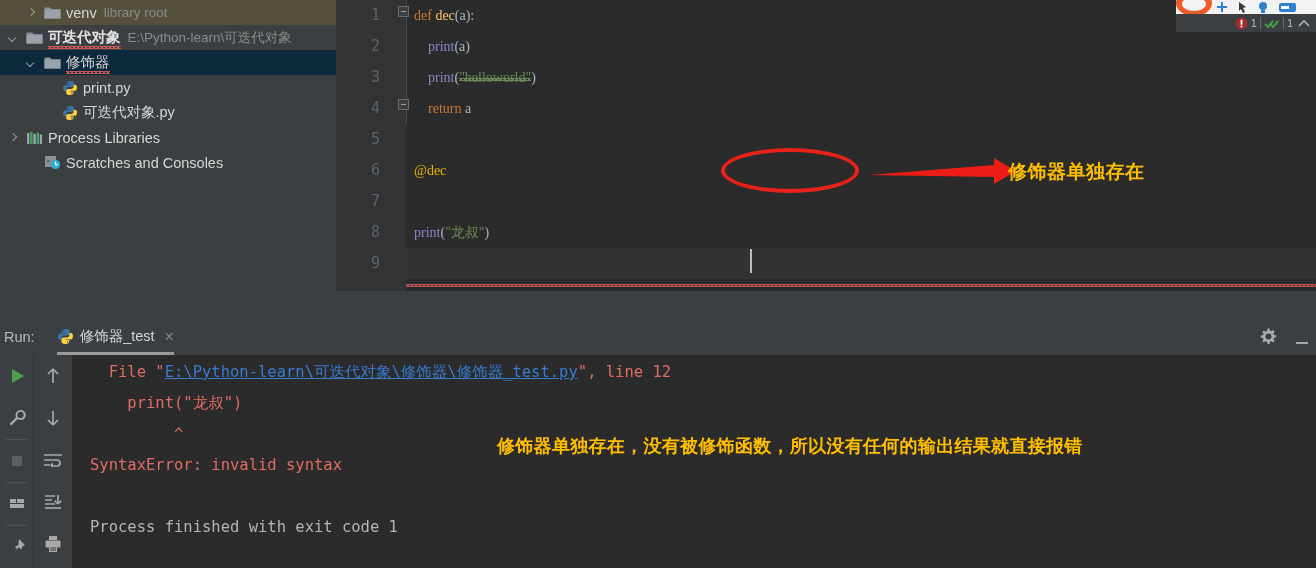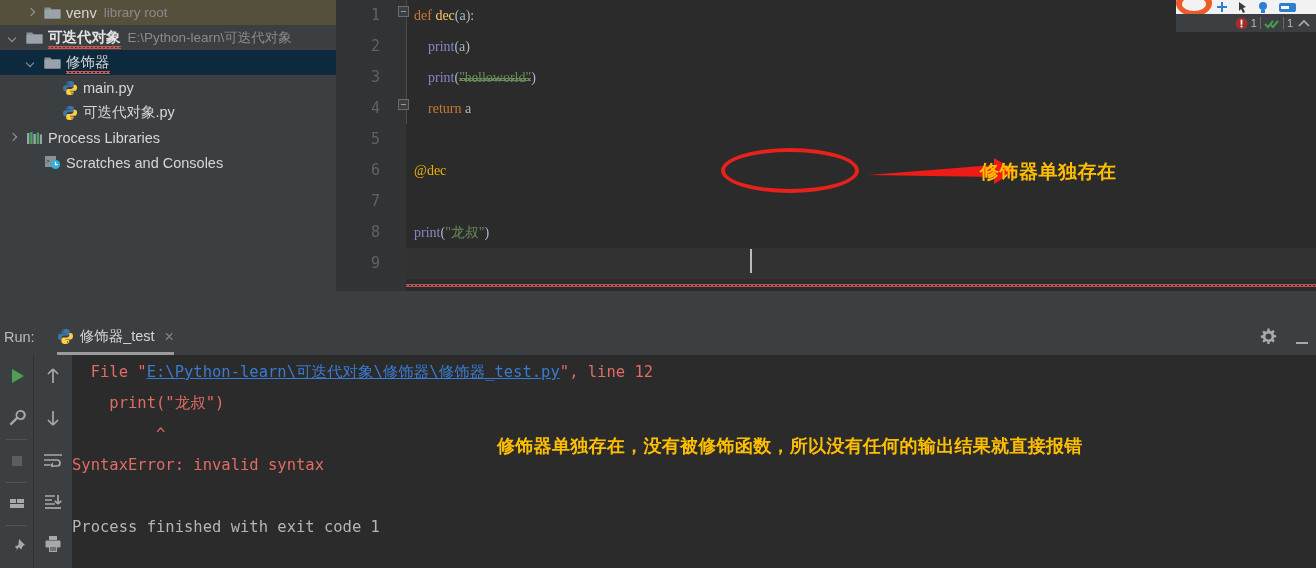--- a/index.html
+++ b/index.html
@@ -200,21 +200,21 @@
 
   #console {
     position: absolute; left: 72px; top: 37px; right: 0; bottom: 0;
     background: #2b2b2b;
     font-family: "DejaVu Sans Mono", monospace;
     font-size: 15.5px;
     line-height: 31px;
     white-space: pre;
     padding-top: 2px;
   }
-  .cline { height: 31px; }
+  .cline { height: 31px; margin-left: 18px; }
   .err { color: #e06c63; }
   .lnk { color: #397bd1; text-decoration: underline; }
   .out { color: #b5b5b5; }
   #anno-text-console {
     position: absolute; left: 497px; top: 434px;
     color: #ffbf00; font-size: 18px; font-weight: bold;
     font-family: "DejaVu Sans", sans-serif;
     letter-spacing: .3px;
   }
 
@@ -285,21 +285,21 @@
       </div>
       <div class="tree-row">
         <span style="width: 42px; flex: 0 0 42px;"></span>
         <span class="arrow" style="margin-right: 6px;"></span>
         <span class="ico">
           <svg width="16" height="16" viewBox="0 0 16 16">
             <path d="M7.8 1c-2 0-3.3.7-3.3 2v1.6h3.5v.6H3.3C2 5.2 1 6.2 1 8.3c0 2 .8 2.9 2.2 2.9h1.2V9.4c0-1.3 1-2.3 2.3-2.3h3.2c1 0 1.9-.8 1.9-1.9V3C11.8 1.8 10.6 1 8.8 1zM6 2.1c.4 0 .7.3.7.7s-.3.7-.7.7-.7-.3-.7-.7.3-.7.7-.7z" fill="#3b76a8"></path>
             <path d="M8.2 15c2 0 3.3-.7 3.3-2v-1.6H8v-.6h4.7c1.3 0 2.3-1 2.3-3.1 0-2-.8-2.9-2.2-2.9h-1.2v1.8c0 1.3-1 2.3-2.3 2.3H6.1c-1 0-1.9.8-1.9 1.9V13c0 1.2 1.2 2 3 2zm1.8-1.1c-.4 0-.7-.3-.7-.7s.3-.7.7-.7.7.3.7.7-.3.7-.7.7z" fill="#ffd141"></path>
           </svg>
         </span>
-        <span class="label-main">main.py</span>
+        <span class="label-main">print.py</span>
       </div>
       <div class="tree-row">
         <span style="width: 42px; flex: 0 0 42px;"></span>
         <span class="arrow" style="margin-right: 6px;"></span>
         <span class="ico">
           <svg width="16" height="16" viewBox="0 0 16 16">
             <path d="M7.8 1c-2 0-3.3.7-3.3 2v1.6h3.5v.6H3.3C2 5.2 1 6.2 1 8.3c0 2 .8 2.9 2.2 2.9h1.2V9.4c0-1.3 1-2.3 2.3-2.3h3.2c1 0 1.9-.8 1.9-1.9V3C11.8 1.8 10.6 1 8.8 1zM6 2.1c.4 0 .7.3.7.7s-.3.7-.7.7-.7-.3-.7-.7.3-.7.7-.7z" fill="#3b76a8"></path>
             <path d="M8.2 15c2 0 3.3-.7 3.3-2v-1.6H8v-.6h4.7c1.3 0 2.3-1 2.3-3.1 0-2-.8-2.9-2.2-2.9h-1.2v1.8c0 1.3-1 2.3-2.3 2.3H6.1c-1 0-1.9.8-1.9 1.9V13c0 1.2 1.2 2 3 2zm1.8-1.1c-.4 0-.7-.3-.7-.7s.3-.7.7-.7.7.3.7.7-.3.7-.7.7z" fill="#ffd141"></path>
           </svg>
         </span>
@@ -349,21 +349,21 @@
     <div class="vline"></div>
     <div class="fold top" style="left:62px; top:6px;"></div>
     <div class="fold" style="left:62px; top:99px;"></div>
     <div id="code"><div class="cl"><span class="k">def </span><span class="fn">dec</span><span class="pl">(a):</span></div><div class="cl"><span class="pl">    </span><span class="bi">print</span><span class="pl">(a)</span></div><div class="cl"><span class="pl">    </span><span class="bi">print</span><span class="pl">(</span><span class="str wsq">"helloworld"</span><span class="pl">)</span></div><div class="cl"><span class="pl">    </span><span class="k">return </span><span class="pl">a</span></div><div class="cl">&nbsp;</div><div class="cl"><span class="dec rsq">@dec</span></div><div class="cl">&nbsp;</div><div class="cl"><span class="bi">print</span><span class="pl">(</span><span class="str">"龙叔"</span><span class="pl">)</span></div><div class="cl cur">&nbsp;</div></div>
     <div id="caret"></div>
 
     <div id="anno-ellipse"></div>
     <svg id="anno-arrow" width="180" height="40" style="position:absolute;left:532px;top:155px;">
       <polygon points="0,20 126,10 126,3 148,16 126,29 126,22" fill="#ee1c17"></polygon>
     </svg>
-    <span class="anno-text-editor" style="left:644px; top:159px;">修饰器单独存在</span>
+    <span class="anno-text-editor" style="left:672px; top:159px;">修饰器单独存在</span>
   </div>
 
   <div id="browser-strip">
     <div id="orange-blob"></div>
     <svg class="mini-icon" style="left:38px;" width="16" height="13" viewBox="0 0 16 13">
       <path d="M7 1h2v4h4v2H9v4H7V7H3V5h4z" fill="#2d7fd0"></path>
     </svg>
     <svg class="mini-icon" style="left:60px;" width="14" height="13" viewBox="0 0 14 13">
       <path d="M3 1l7 5-3 1 2 4-2 1-2-4-2 2z" fill="#3a3a3a"></path>
     </svg>

